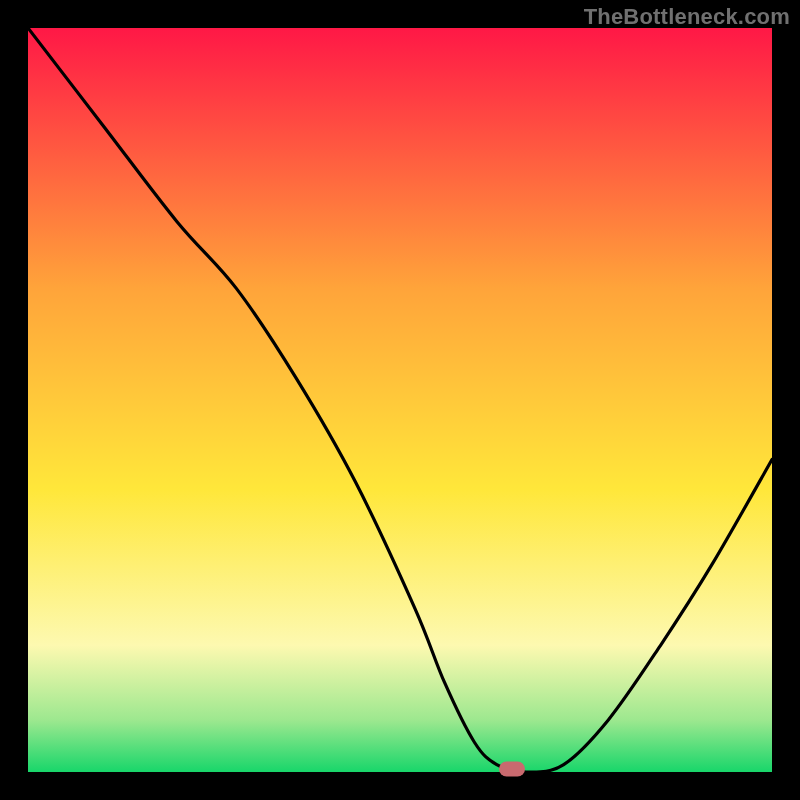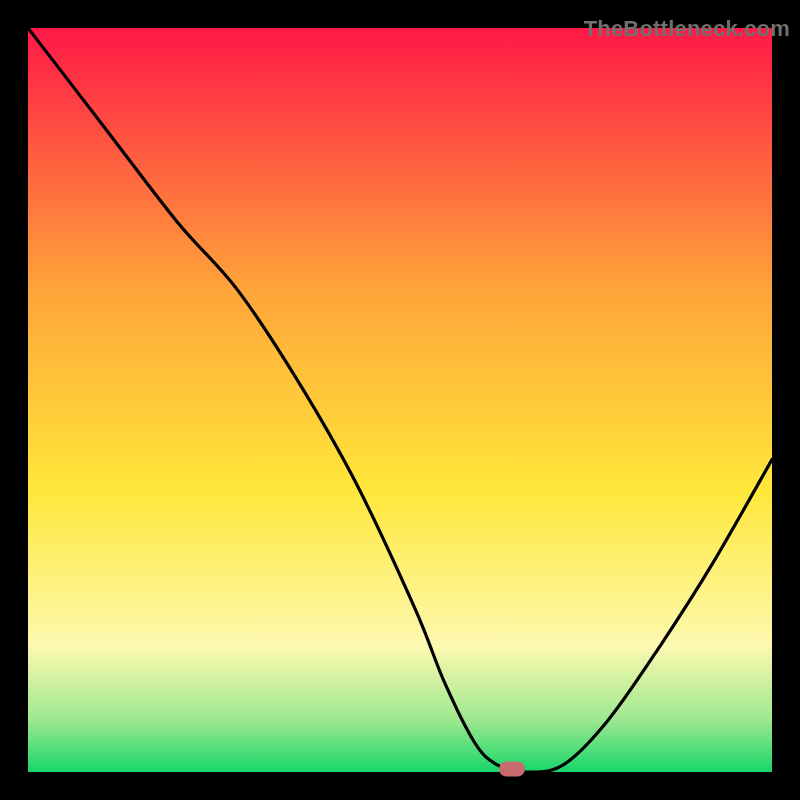--- a/index.html
+++ b/index.html
@@ -20,21 +20,20 @@
   .watermark {
     position: absolute;
     top: 4px;
     right: 10px;
     color: #707070;
     font-size: 22px;
     font-weight: 600;
     letter-spacing: 0.2px;
     z-index: 10;
     user-select: none;
-    margin-top: 12px;
   }
   .plot-area {
     position: absolute;
     left: 28px;
     top: 28px;
     width: 744px;
     height: 744px;
   }
   .gradient-bg {
     position: absolute;

